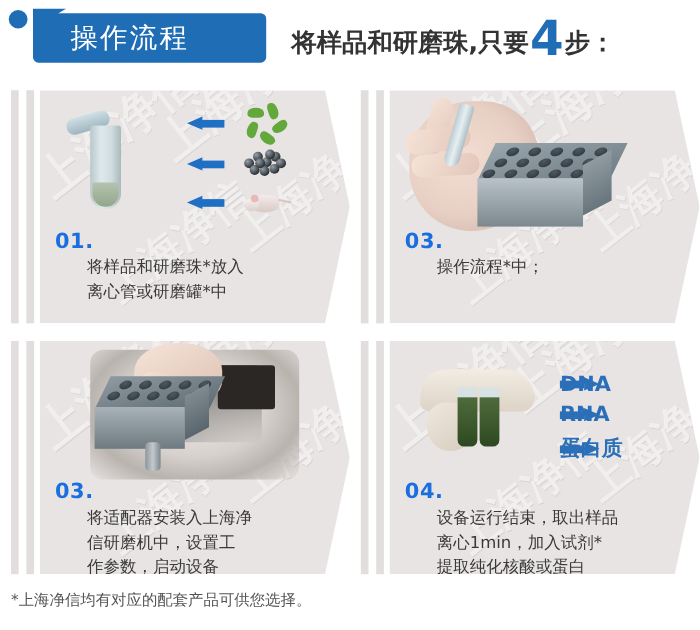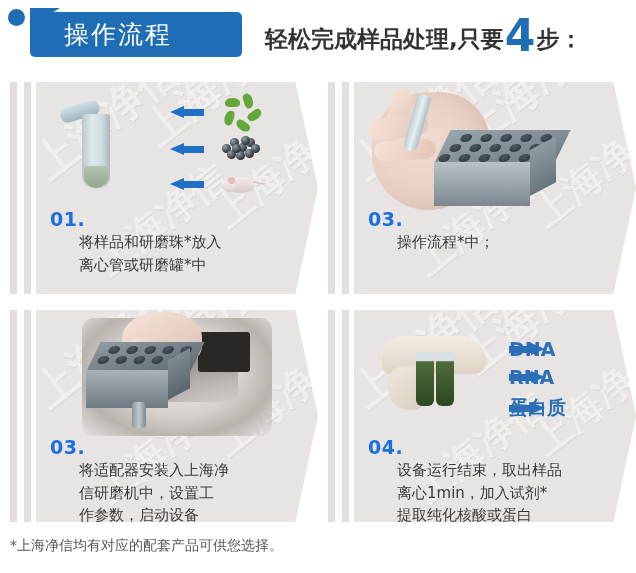--- a/index.html
+++ b/index.html
@@ -273,21 +273,21 @@
 </style>
 </head>
 <body>
 
 <div class="header">
   <div class="hdr-dot"></div>
   <div class="hdr-tail"></div>
   <div class="hdr-bubble"></div>
   <div class="hdr-bubble-label">操作流程</div>
   <div class="hdr-sub">
-    <span>轻松完成样品处理,只要</span>
+    <span>将样品和研磨珠,只要</span>
     <span class="big4">4</span>
     <span>步：</span>
   </div>
 </div>
 
 <div class="grid">
 
   <div class="panel p1">
     <div class="stripe s1"></div>
     <div class="stripe s2"></div>

